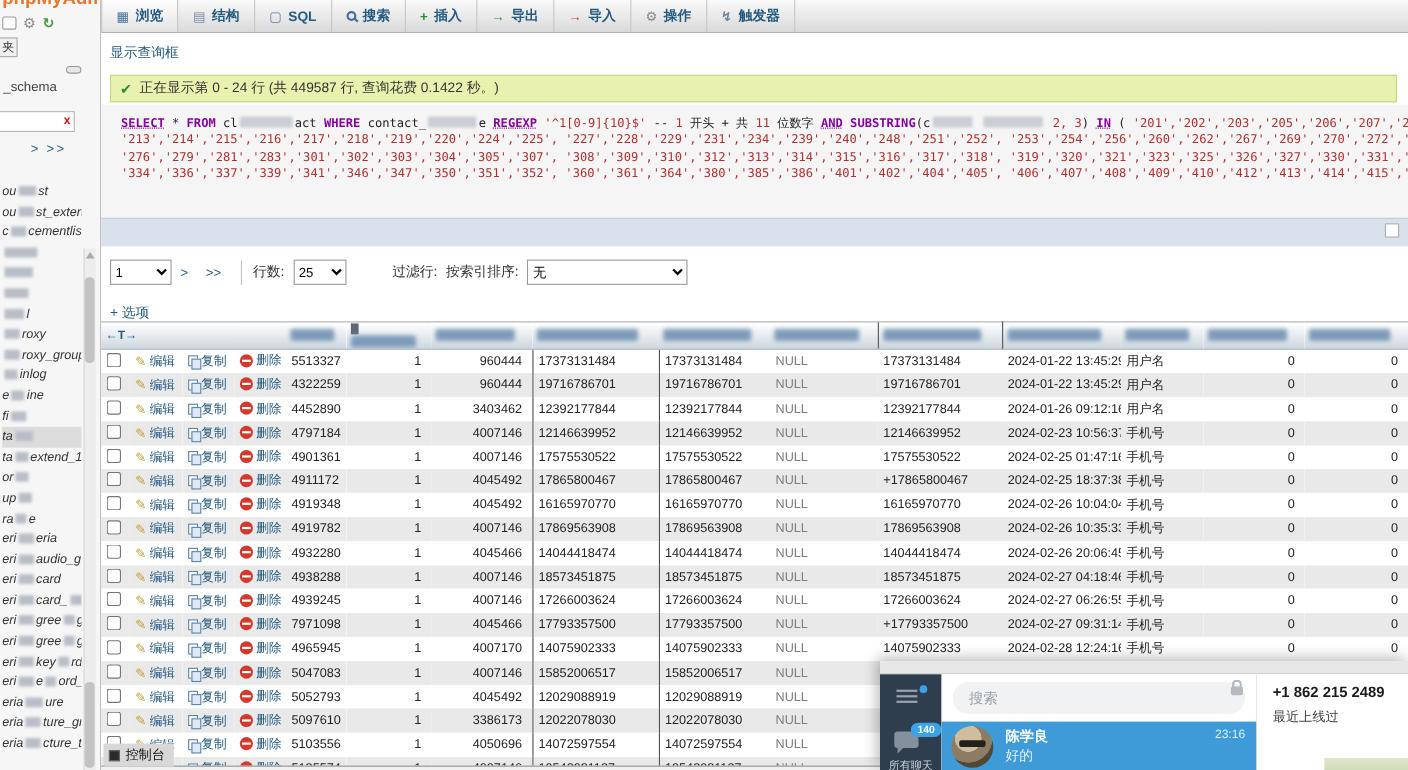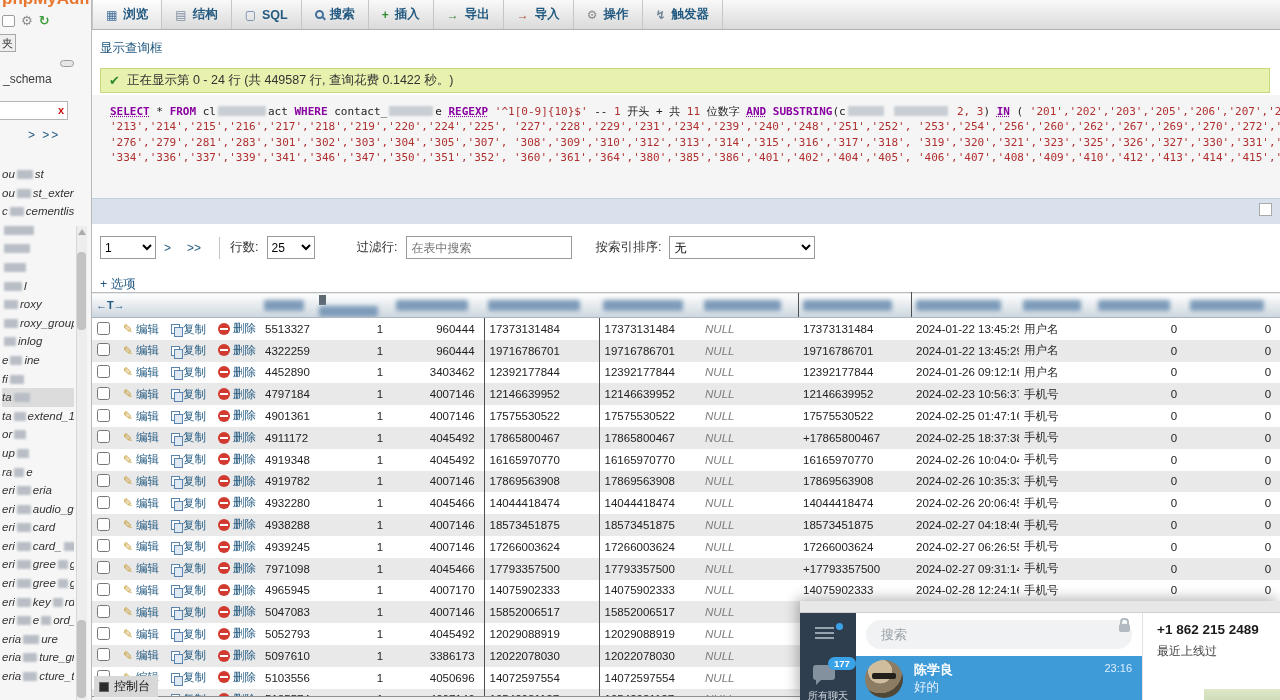--- a/index.html
+++ b/index.html
@@ -95,21 +95,21 @@
   table.grid th { height:17px; background:linear-gradient(#ffffff,#ccd6de); border-top:1px solid #bcbcbc;
                   border-bottom:1px solid #a9b6c0; text-align:left; padding:0 4px; overflow:hidden; }
   .sortarrows { color:#235a81; font-size:11px; white-space:nowrap; }
   .hbl { display:inline-block; height:11px; background:#7e9cba; border-radius:2px; filter:blur(2px);
          width:86%; vertical-align:middle; }
   .hsq { display:inline-block; width:7px; height:10px; background:#5d6a74; margin-right:4px; vertical-align:middle; }
   table.grid td { height:21.8px; padding:0 5px; white-space:nowrap; overflow:hidden; }
   table.grid tbody tr:nth-child(even) { background:#e9e9e9; }
   table.grid td.r { text-align:right; padding-right:9px; }
   table.grid td:nth-child(8), table.grid th:nth-child(8) { border-left:1px solid #4f4f4f; border-right:1px solid #4f4f4f; }
-  td.nullv { font-style:italic; color:#7d7d7d; }
+  td.nullv { color:#7d7d7d; }
   .alink { color:#235a81; text-decoration:none; cursor:pointer; display:inline-flex; align-items:center; gap:3px; }
   .i-pencil { color:#c59a2e; font-size:12px; font-style:normal; }
   .i-copy { position:relative; width:9px; height:10px; display:inline-block; }
   .i-copy::before { content:''; position:absolute; left:0; top:0; width:7px; height:8px; background:#fff; border:1px solid #5b84ad; }
   .i-copy::after { content:''; position:absolute; left:3px; top:3px; width:7px; height:8px; background:#dfe9f3; border:1px solid #5b84ad; }
   .i-del { width:12px; height:12px; background:#d33a2f; border-radius:50%; display:inline-block; position:relative; }
   .i-del::after { content:''; position:absolute; left:2px; top:5px; width:8px; height:2px; background:#fff; }
   input[type=checkbox] { width:13px; height:13px; }
 
   .consolebar { position:absolute; left:2px; top:676px; height:21px; background:#d8d8d8; display:flex;
@@ -275,21 +275,20 @@
       </select>
       <a class="pg-btn">&gt;</a>
       <a class="pg-btn">&gt;&gt;</a>
       <span class="pgdiv"></span>
       <label>行数:</label>
       <select class="sel-rows">
         <option>25</option>
       </select>
       <span class="gap24" style="width:42px"></span>
       <label>过滤行:</label>
-      <input class="filter-input" type="text" placeholder="在表中搜索" style="">
       <label>按索引排序:</label>
       <select class="sel-sort">
         <option>无</option>
       </select>
     </div>
 
     <div class="optrow">
       <a>+ 选项</a>
     </div>
 
@@ -806,21 +805,21 @@
     <div class="bottomstrip"></div>
   </div>
 
   <div class="chatwin">
     <div class="cw-top"></div>
     <div class="cw-body">
       <div class="cw-side">
         <span class="i-burger"></span>
         <span class="burger-dot"></span>
         <span class="i-chats"></span>
-        <span class="cw-badge">177</span>
+        <span class="cw-badge">140</span>
         <span class="cw-allchats">所有聊天</span>
       </div>
       <div class="cw-list">
         <div class="cw-search">搜索</div>
         <span class="i-lock"></span>
         <div class="cw-chatrow">
           <span class="cw-avatar"></span>
           <span class="cw-name">陈学良</span>
           <span class="cw-time">23:16</span>
           <span class="cw-msg">好的</span>

